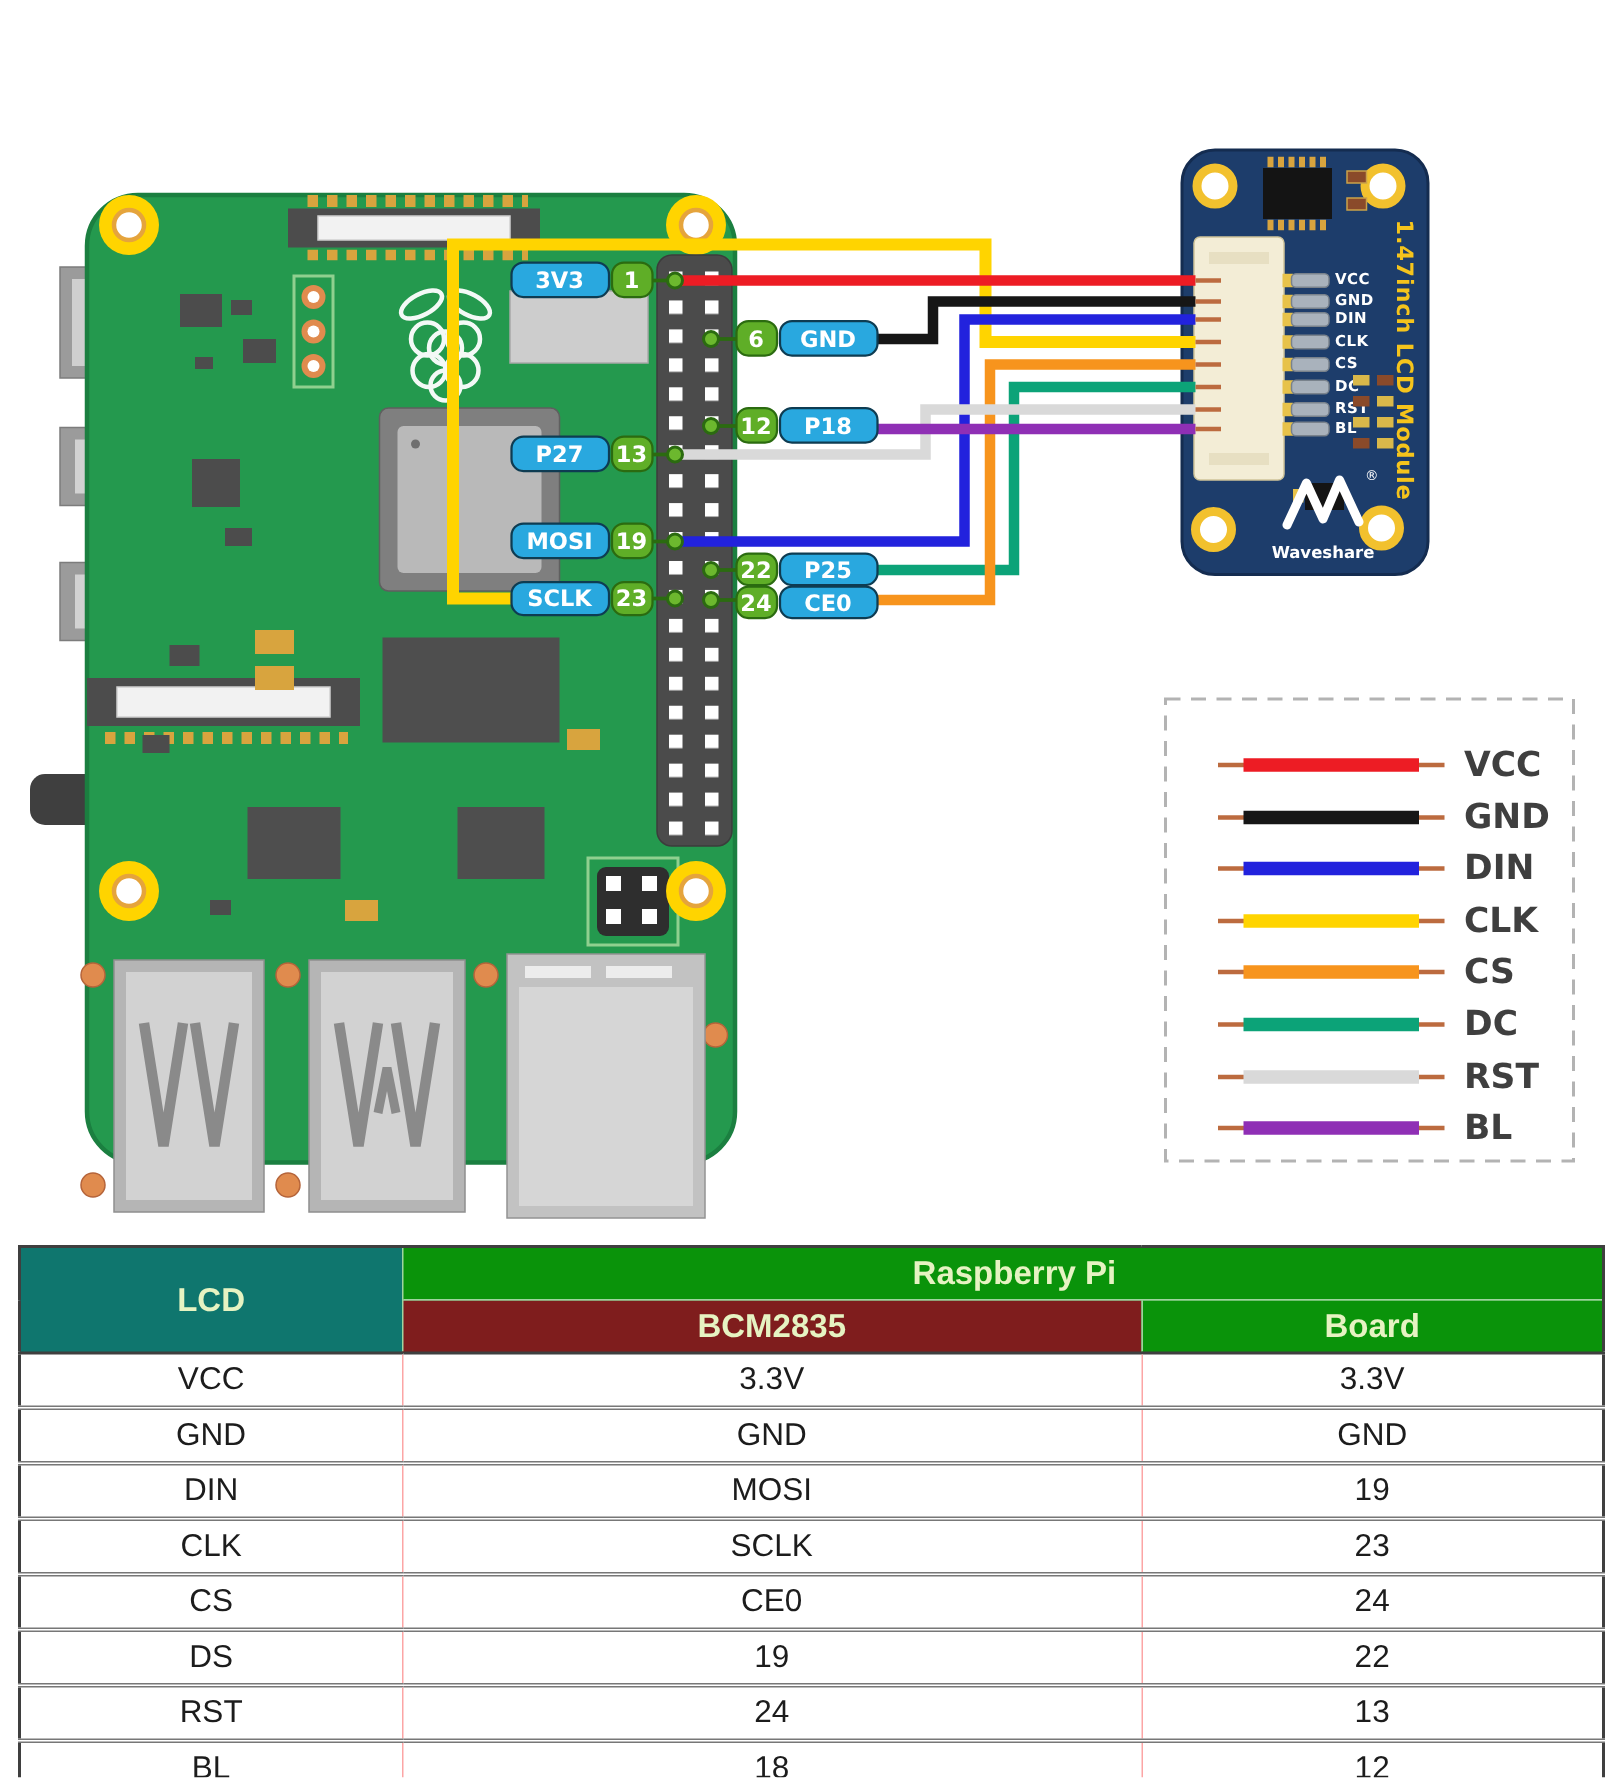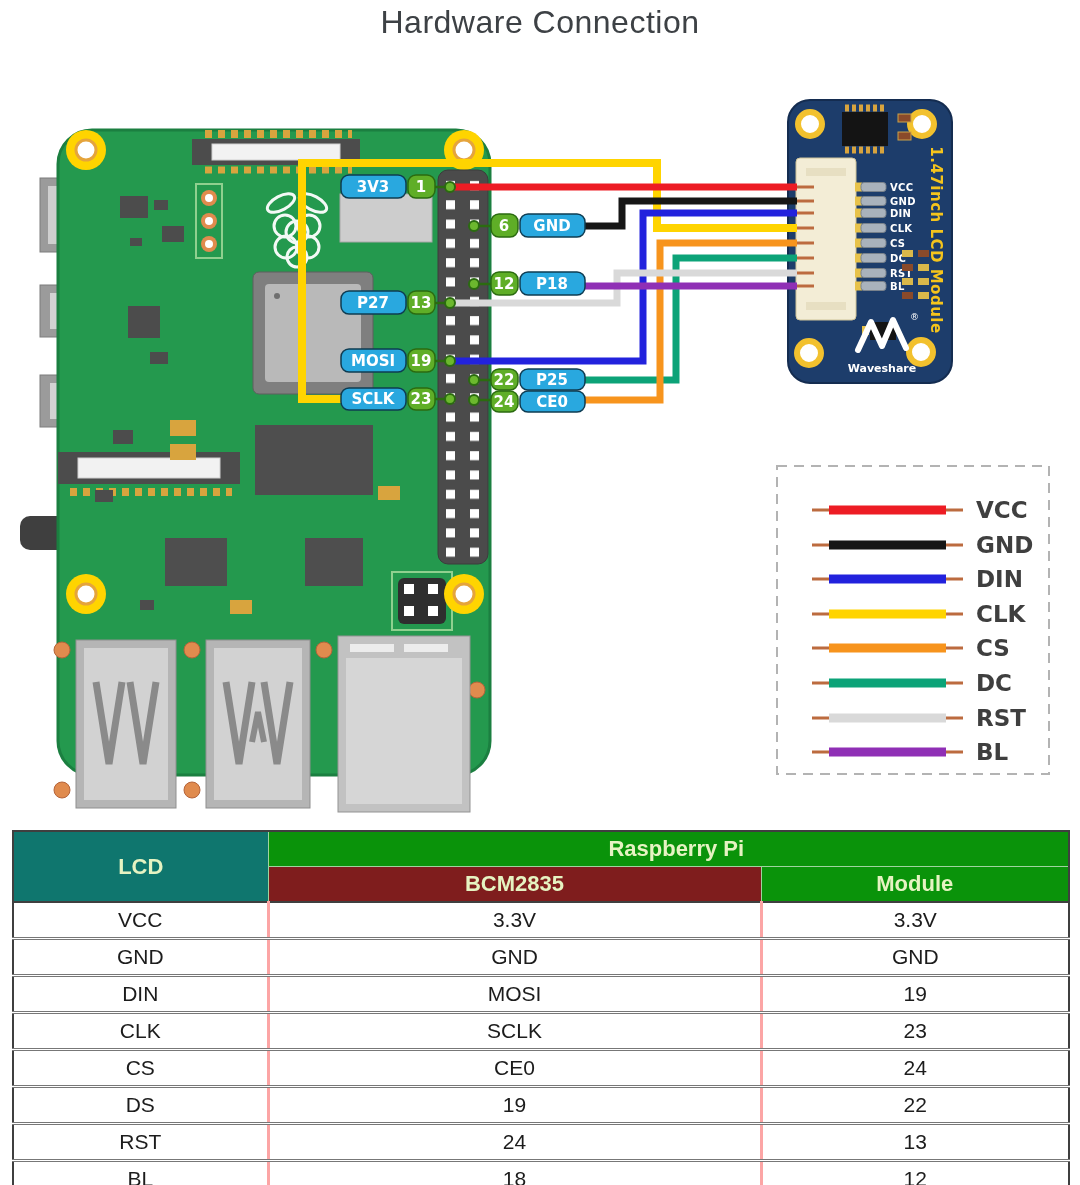--- a/index.html
+++ b/index.html
@@ -15,30 +15,29 @@
   .legend-text{font-size:23px;font-weight:bold;fill:#3f3f3f;}
   .vertical-title{font-size:15px;font-weight:bold;fill:#f5c41c;letter-spacing:.5px;}
   .brand-text{font-size:11px;font-weight:bold;fill:#ffffff;}
   .reg-text{font-size:9px;fill:#ffffff;}
   
   .map-table{position:absolute;left:12px;top:830px;width:1056px;border-collapse:collapse;
              table-layout:fixed;border:2px solid #3f3f3f;}
   .map-table th{height:34px;color:#e6f3c2;font-size:22px;font-weight:600;
                 border:1px solid #9fd49f;text-align:center;padding:0;}
   .map-table td{height:34px;font-size:21px;color:#1c1c1c;text-align:center;padding:0;
-                border-left:3px solid #fca5a5;border-top:3px double #777;}
+                border-left:1px solid #fca5a5;border-top:3px double #777;}
   .map-table td:first-child{border-left:none;}
   .map-table tbody tr:first-child td{border-top:2px solid #3f3f3f;}
 </style>
 </head>
 <body>
 
 <div class="canvas">
 
-  <div class="title">Hardware Connection</div>
 
   <svg width="1080" height="822" viewBox="0 0 1080 822" style="position:absolute;top:0;left:0;">
     <defs>
       <pattern id="pinpat" x="442" y="177" width="24" height="19.3" patternUnits="userSpaceOnUse">
         <rect x="4" y="4" width="9" height="9" fill="#ffffff"></rect>
       </pattern>
     </defs>
 
     <g>
 
@@ -415,21 +414,21 @@
         <col style="width:493px">
         <col style="width:308px">
       </colgroup>
     <thead>
       <tr>
         <th rowspan="2" style="background: #0f766e; margin-top: 20px;">LCD</th>
         <th colspan="2" style="background: rgb(10, 147, 10); padding-left: 16px;">Raspberry Pi</th>
       </tr>
       <tr>
         <th style="background: #7f1d1d;">BCM2835</th>
-        <th style="background: rgb(10, 147, 10);">Module</th>
+        <th style="background: rgb(10, 147, 10);">Board</th>
       </tr>
     </thead>
     <tbody>
       <tr>
         <td>VCC</td>
         <td>3.3V</td>
         <td>3.3V</td>
       </tr>
       <tr>
         <td>GND</td>

